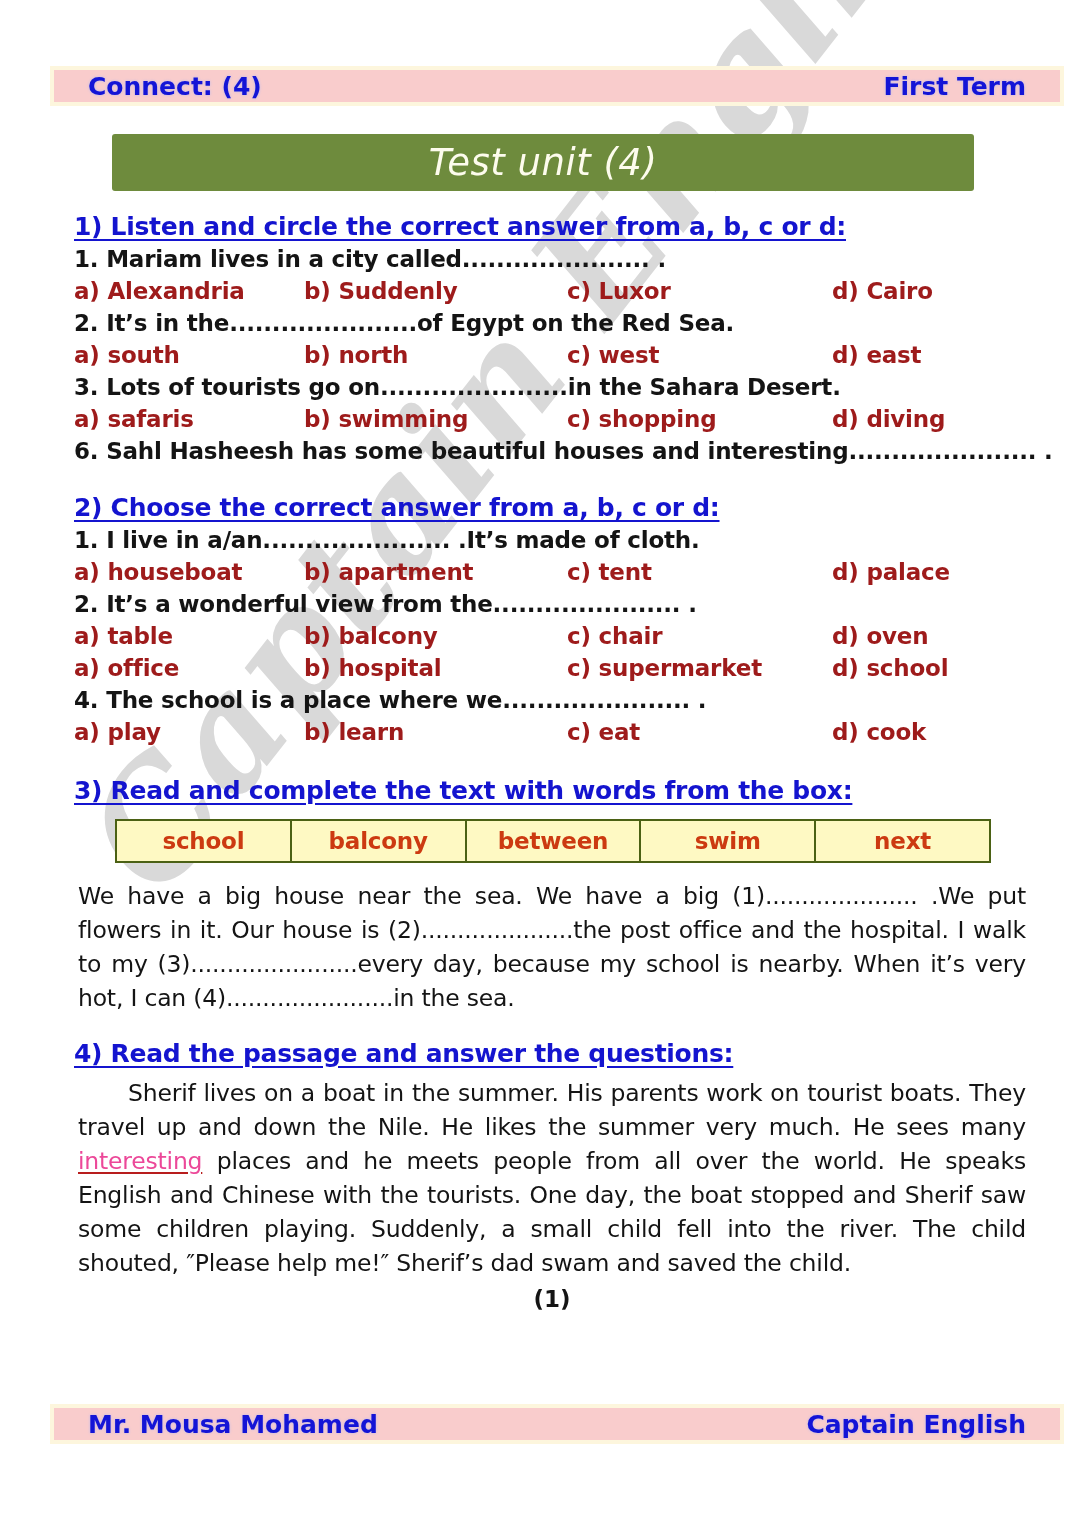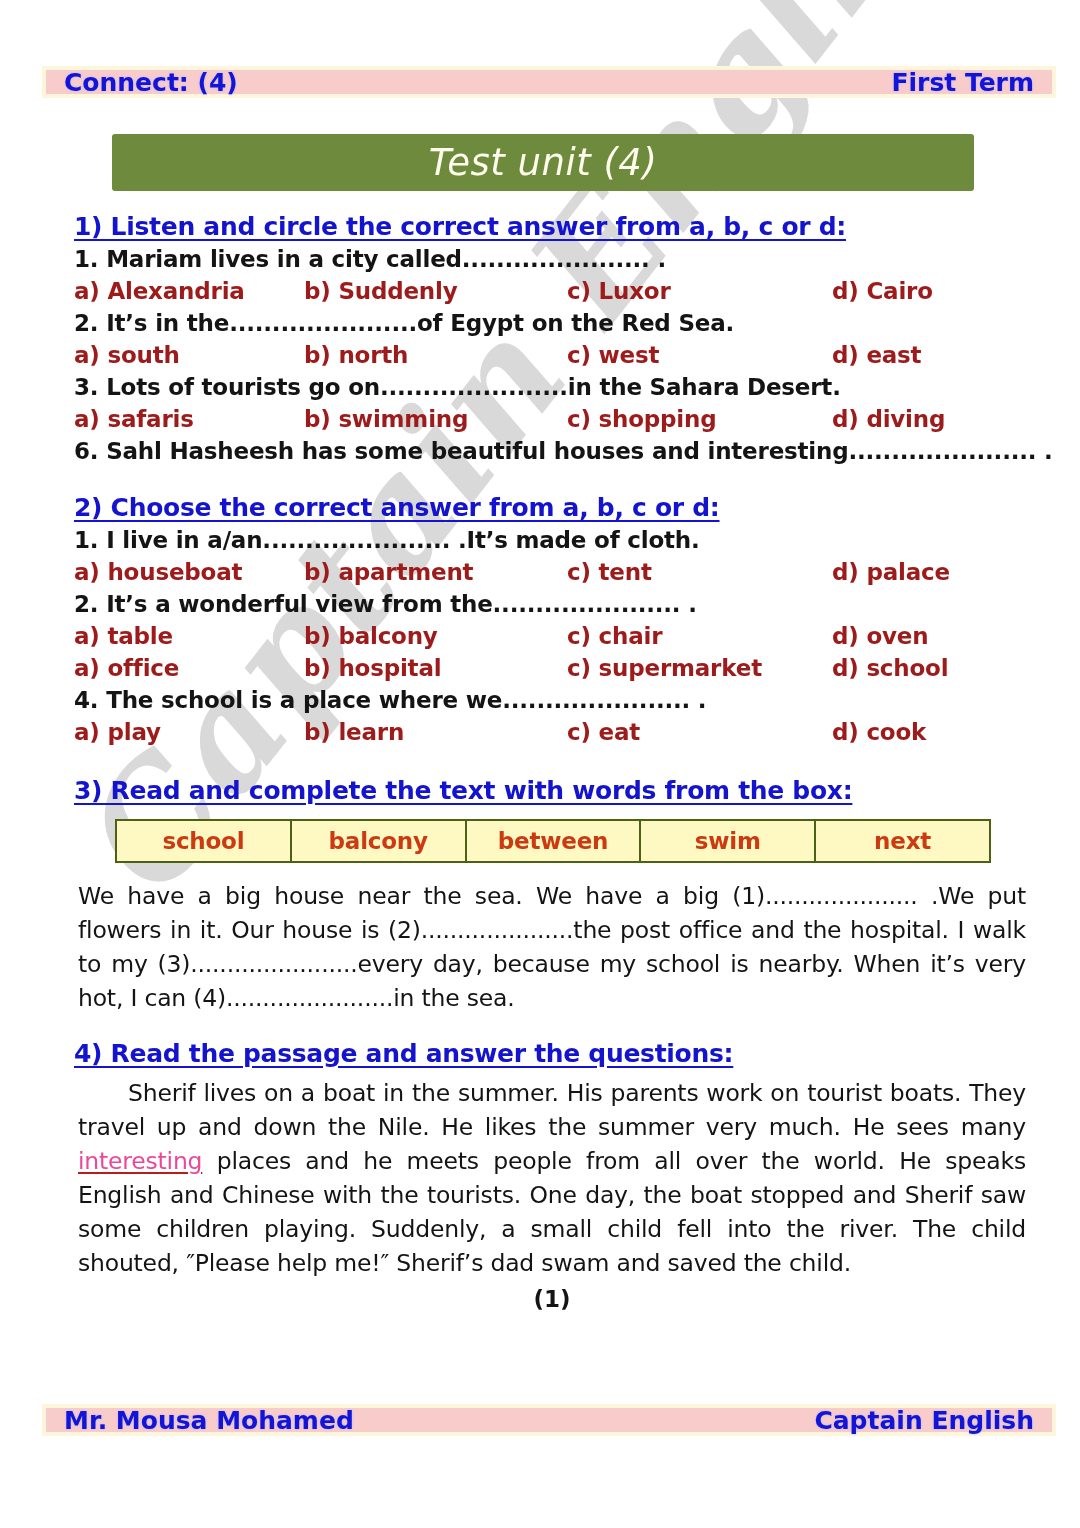--- a/index.html
+++ b/index.html
@@ -43,30 +43,30 @@
     position: relative;
     z-index: 2;
     width: 1080px;
     height: 1528px;
     box-sizing: border-box;
   }
 
   
   .banner {
     position: absolute;
-    left: 42px;
+    left: 50px;
     width: 1014px;
-    height: 32px;
+    height: 40px;
     background: #f9cccc;
     border: 4px solid #fdf6dd;
     box-sizing: border-box;
     display: flex;
     align-items: center;
     justify-content: space-between;
-    padding: 0 18px;
+    padding: 0 34px;
   }
   .banner-top { top: 66px; }
   .banner-bottom { top: 1404px; }
   .banner span {
     font-family: "DejaVu Sans", sans-serif;
     font-size: 25px;
     font-weight: bold;
     color: #1414d6;
     text-shadow: 0 0 3px #b9b9ee;
     letter-spacing: 0px;

